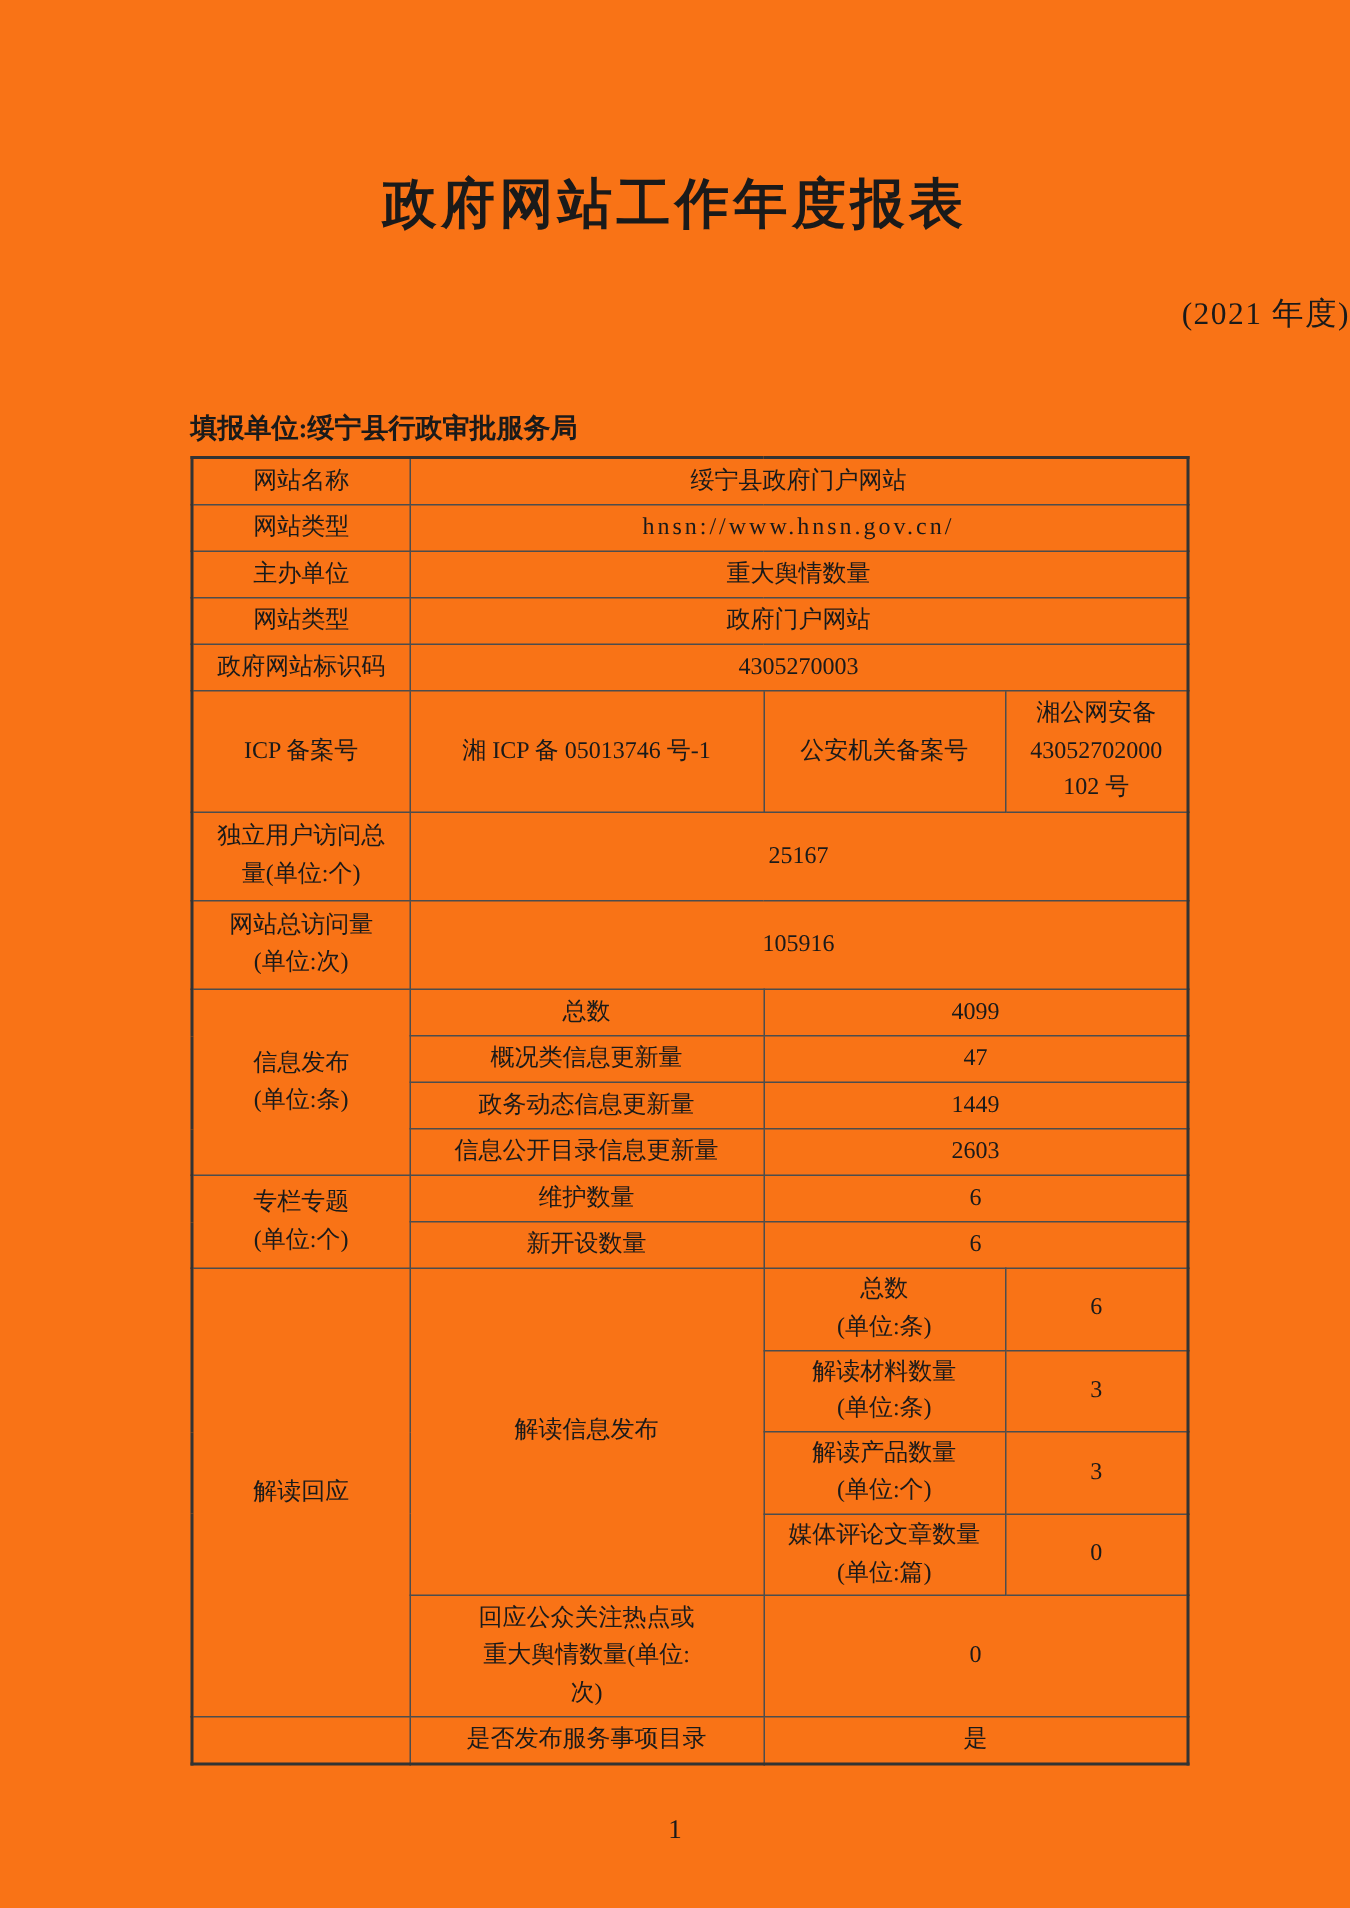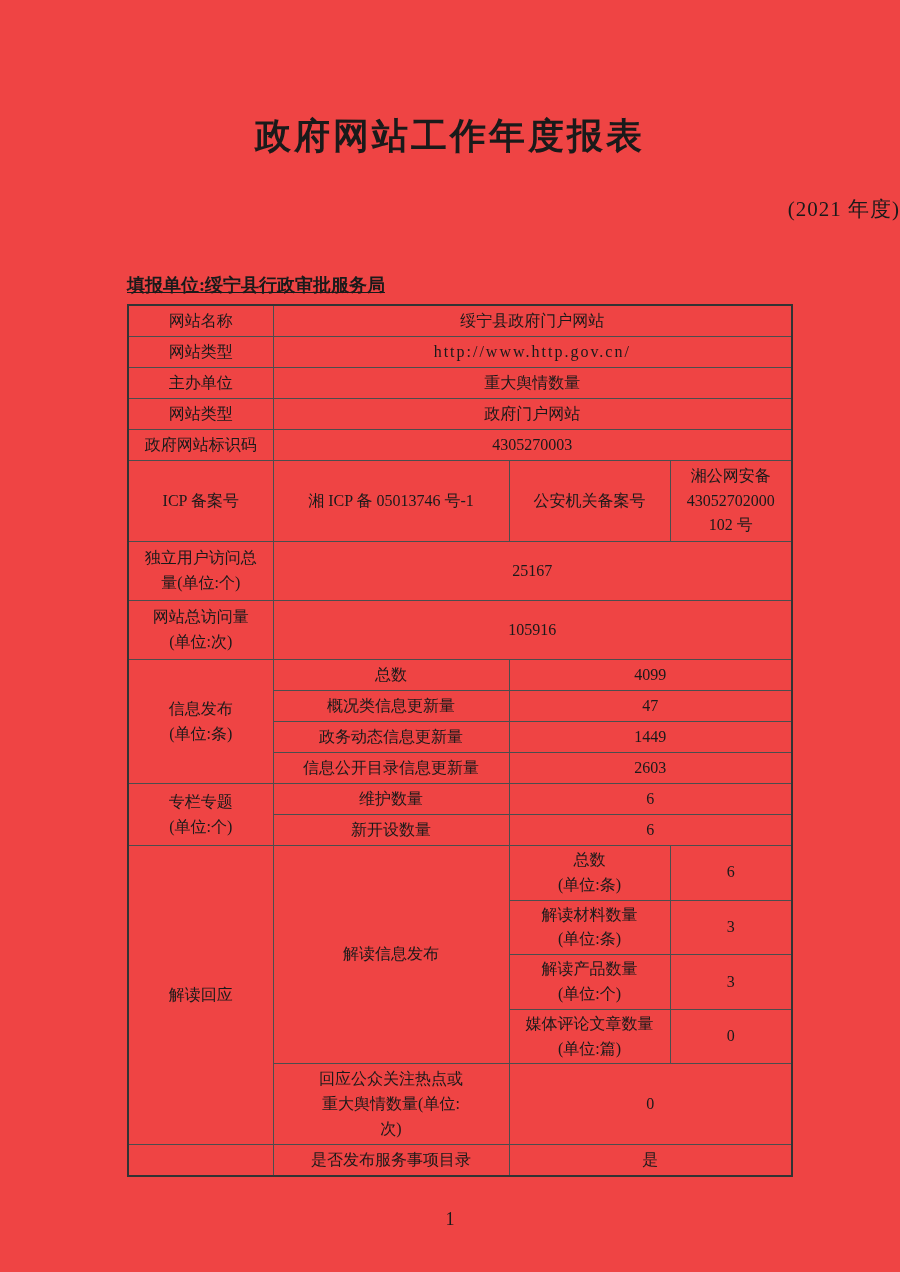--- a/index.html
+++ b/index.html
@@ -1,19 +1,19 @@
 <!DOCTYPE html>
 <html><head>
 <meta charset="utf-8">
 <style>
   html,body{margin:0;padding:0;background:#ffffff;}
   .page{
     position:relative;
     width:900px;height:1272px;
-    background:#ef4444;
+    background:#f97316;
     overflow:hidden;
     font-family:"Liberation Serif","DejaVu Serif",serif;
     color:#1a1a1a;
   }
   .title{
     padding-top:112px;
     text-align:center;
     font-family:"Liberation Sans","DejaVu Sans",sans-serif;
     font-size:36px;
     font-weight:bold;
@@ -22,21 +22,20 @@
   .subtitle{
     margin-top:34px;
     text-align:right;
     font-size:21px;
     letter-spacing:1px;
   }
   .unit-line{
     margin:50px 0 7px 127px;
     font-size:18px;
     font-weight:bold;
-    text-decoration:underline;
   }
   table.report{
     margin-left:127px;
     border-collapse:collapse;
     table-layout:fixed;
     width:664px;
     border:2px solid #333333;
   }
   table.report td{
     border:1px solid #4d4d4d;
@@ -76,21 +75,21 @@
         <col style="width:122px">
     </colgroup>
 
     <tbody>
         <tr class="h31">
       <td>网站名称</td>
       <td colspan="3">绥宁县政府门户网站</td>
     </tr>
     <tr class="h31">
       <td>网站类型</td>
-      <td colspan="3" class="url">http://www.http.gov.cn/</td>
+      <td colspan="3" class="url">hnsn://www.hnsn.gov.cn/</td>
     </tr>
     <tr class="h31">
       <td>主办单位</td>
       <td colspan="3">重大舆情数量</td>
     </tr>
     <tr class="h31">
       <td>网站类型</td>
       <td colspan="3">政府门户网站</td>
     </tr>
     <tr class="h31">

